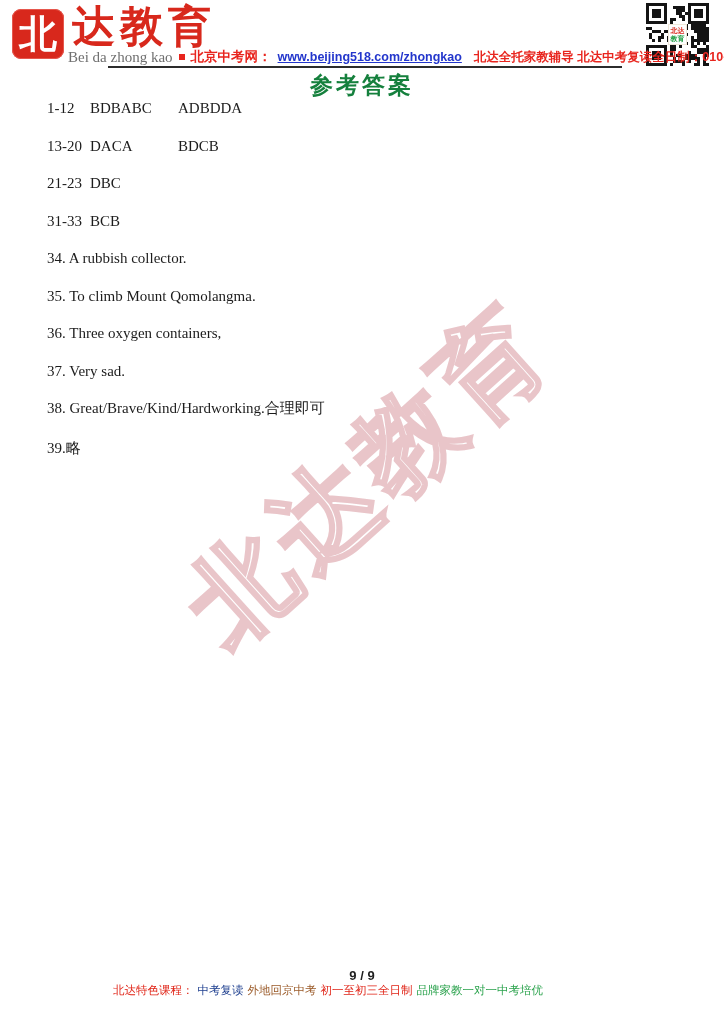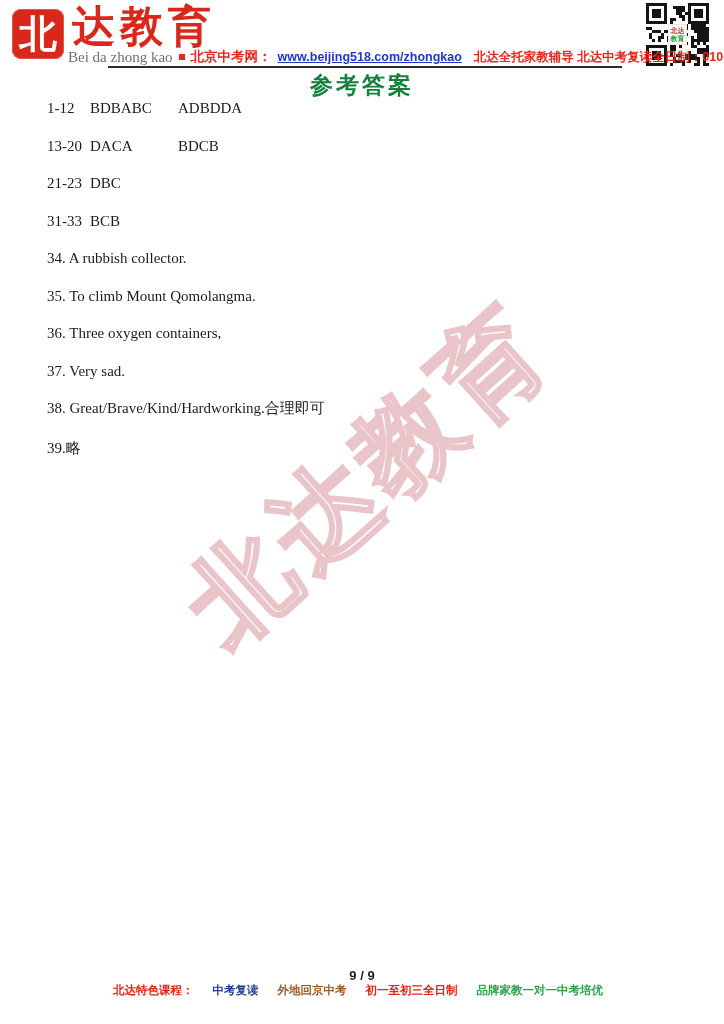--- a/index.html
+++ b/index.html
@@ -66,22 +66,22 @@
     transform:rotate(-42deg); transform-origin:center;
     font-family:"Liberation Sans", sans-serif; z-index:1; pointer-events:none;
   }
   
   .pageno {
     position:absolute; left:0; right:0; top:968px; text-align:center;
     font-size:13px; font-weight:bold; color:#1f1f1f;
     font-family:"Liberation Sans", sans-serif; z-index:2;
   }
   .courses {
-    position:absolute; left:113px; top:983px; display:flex; gap:19px;
-    font-size:11.5px; font-weight:bold; white-space:nowrap;
+    position:absolute; left:113px; top:983px; display:flex; gap:4px;
+    font-size:11.5px; font-weight:normal; white-space:nowrap;
     font-family:"Liberation Sans", sans-serif; z-index:2;
   }
 </style>
 </head>
 <body>
 
 <div class="page">
 
   <div class="seal">
     <span>北</span>

